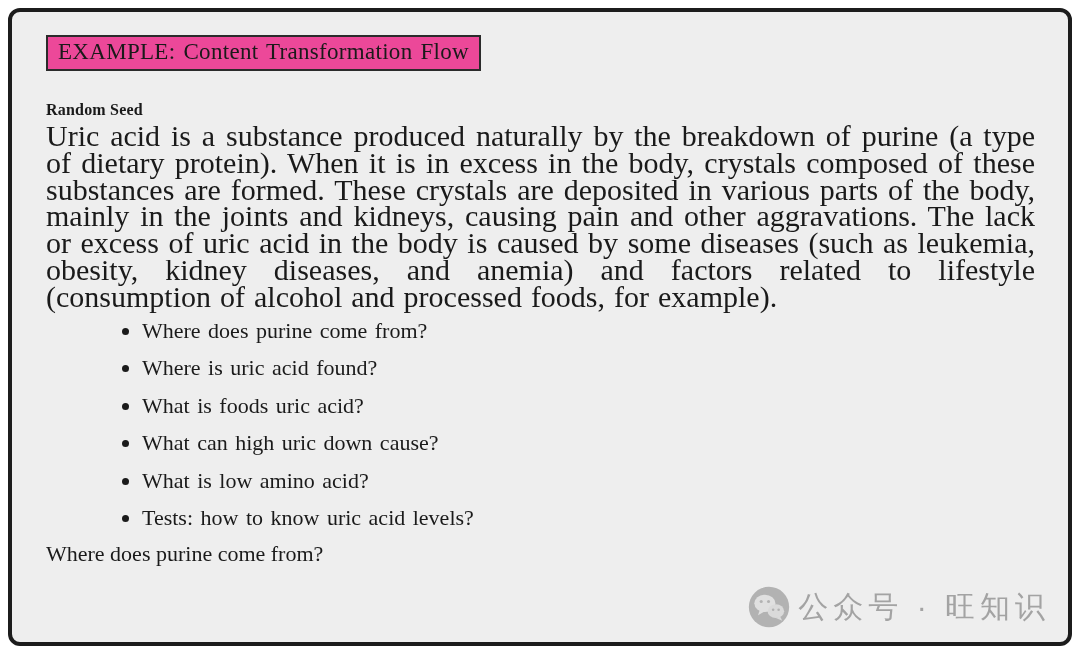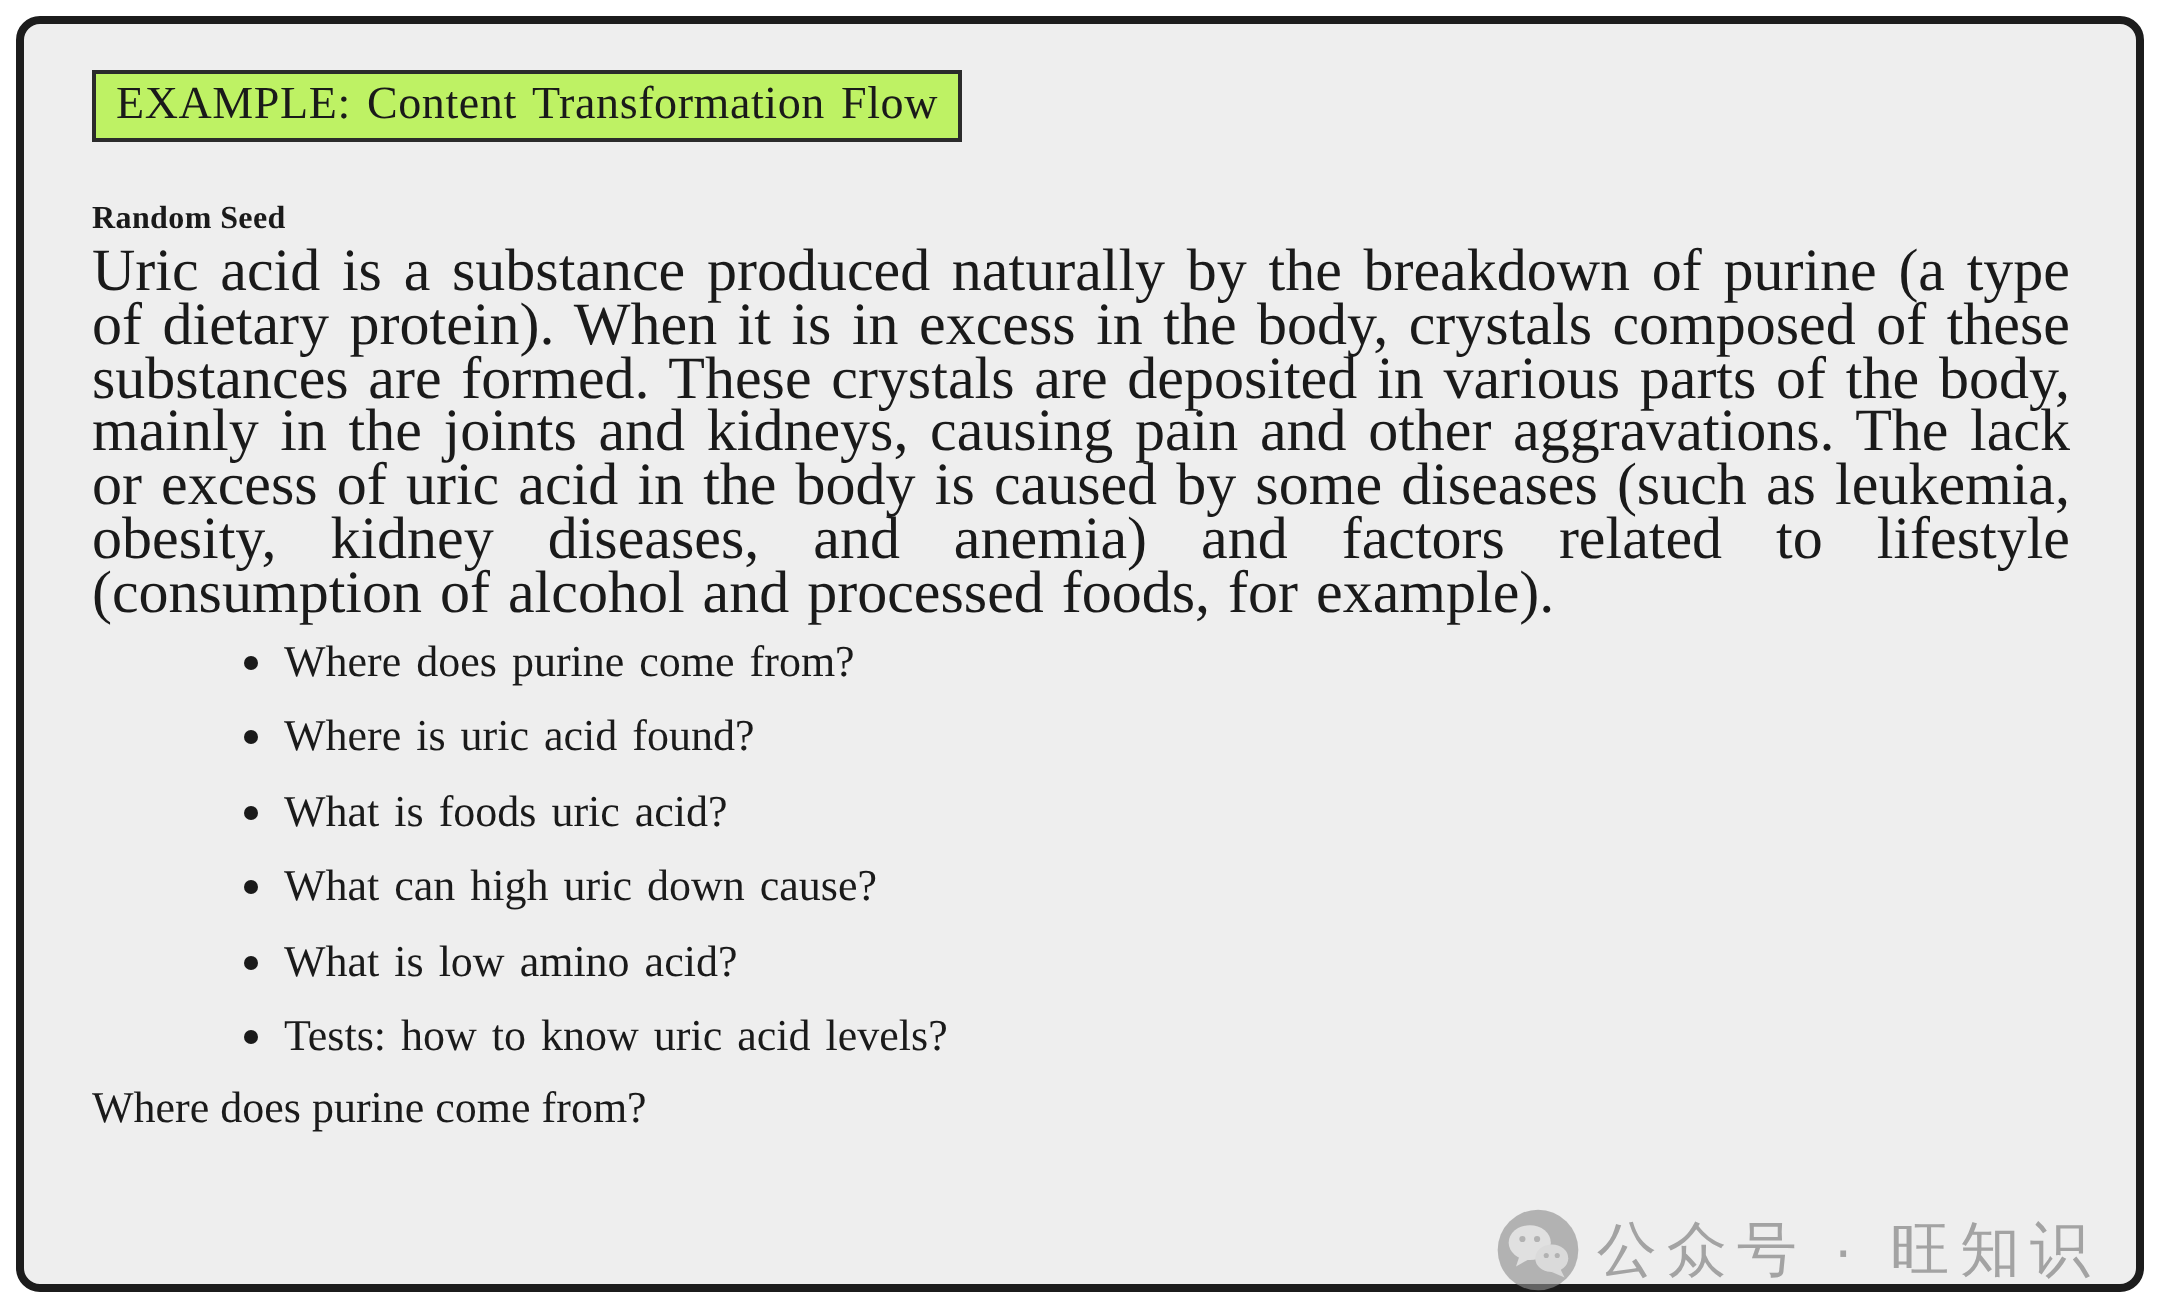--- a/index.html
+++ b/index.html
@@ -27,21 +27,21 @@
     background: #eeeeee;
     box-sizing: border-box;
     padding: 23px 33px 10px 34px;
   }
   .title-box {
     display: inline-block;
     border: 2px solid #2b2b2b;
     padding: 2px 10px 4px 10px;
     font-size: 23px;
     line-height: 26px;
-    background: #bef264;
+    background: #ec4899;
     letter-spacing: 0.3px;
     word-spacing: 2px;
   }
   .seed-heading {
     font-weight: bold;
     font-size: 16px;
     line-height: 27px;
     margin-top: 25px;
     letter-spacing: 0.2px;
   }
@@ -71,21 +71,21 @@
     margin-bottom: 0;
   }
   .section-heading {
     font-size: 22px;
     line-height: 27px;
     margin-top: 9px;
   }
   .watermark {
     position: absolute;
     right: 30px;
-    bottom: 7px;
+    bottom: 25px;
     display: flex;
     align-items: center;
     gap: 7px;
     pointer-events: none;
   }
   .wm-icon {
     display: inline-block;
     width: 44px;
     height: 44px;
     opacity: 0.62;

